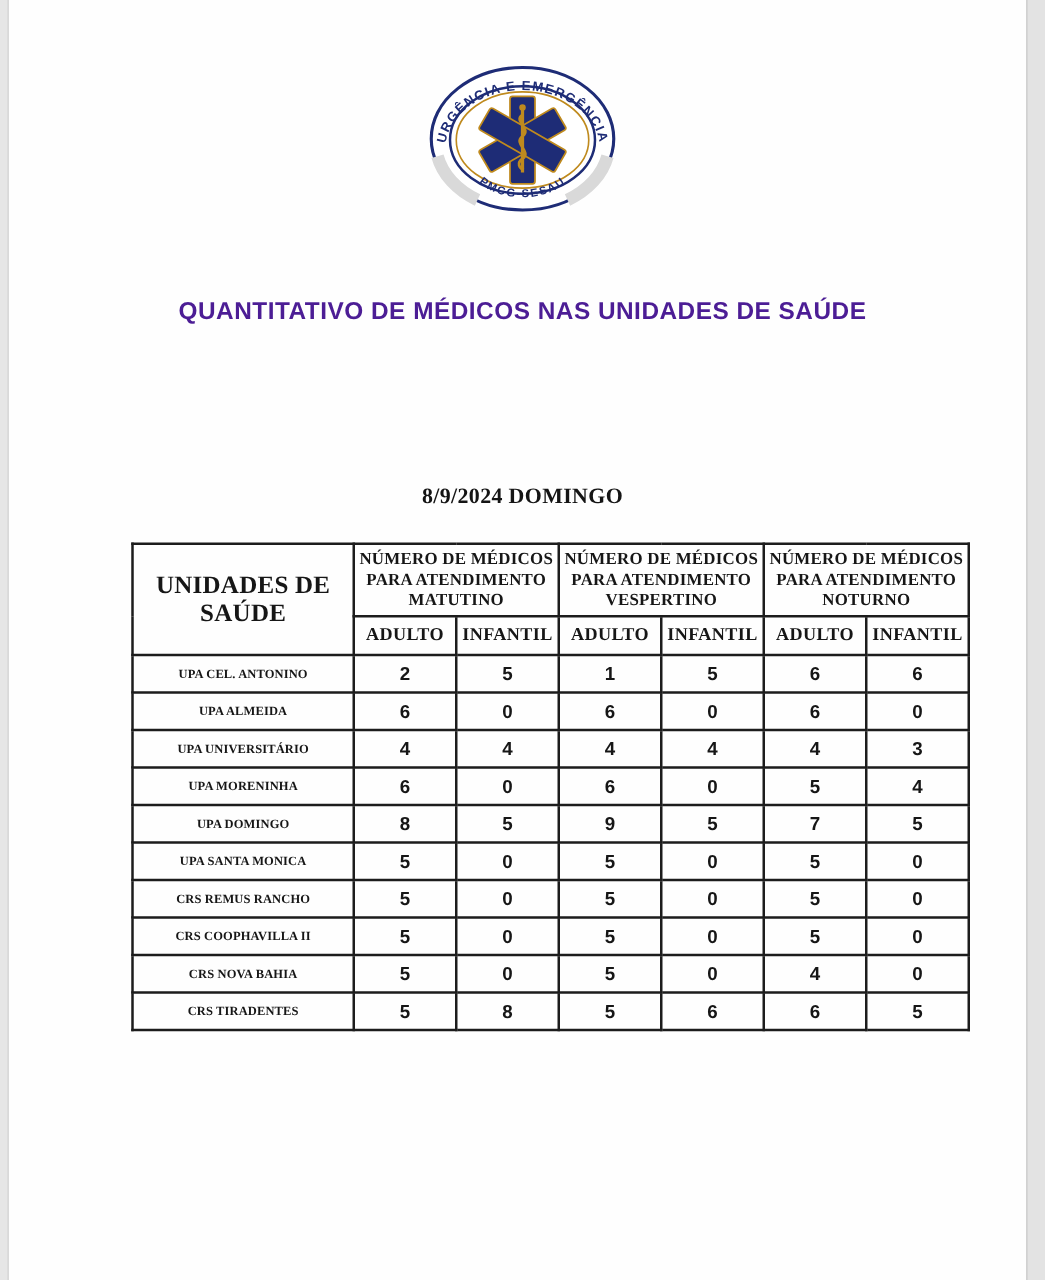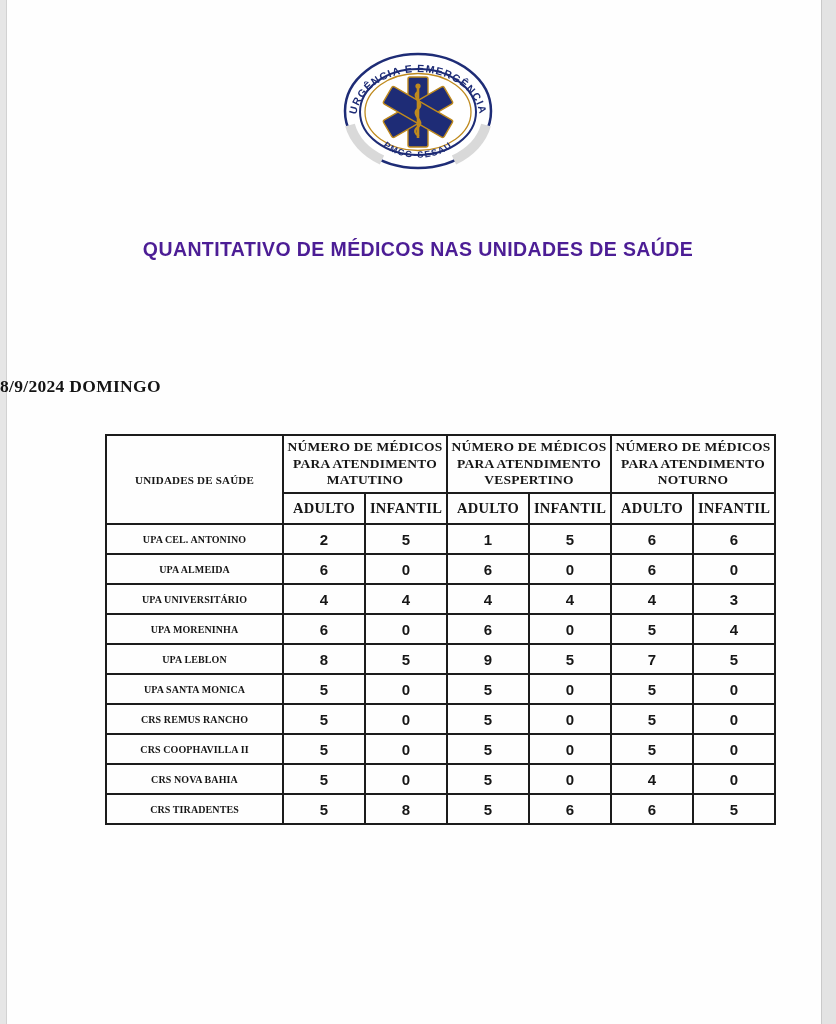--- a/index.html
+++ b/index.html
@@ -48,24 +48,24 @@
     font-family: "Liberation Sans", sans-serif;
     font-weight: bold;
     font-size: 19.5px;
     letter-spacing: 0.4px;
     line-height: 31px;
     color: #4c1d95;
   }
 
   .date-line {
     position: absolute;
-    top: 376px;
+    top: 386px;
     left: 0;
     width: 100%;
-    text-align: left;
+    text-align: center;
     font-family: "Liberation Serif", serif;
     font-weight: bold;
     font-size: 17.5px;
     letter-spacing: 0.3px;
     color: #141414;
   }
 
   table.units {
     position: absolute;
     top: 434px;
@@ -88,21 +88,21 @@
     font-weight: bold;
     font-size: 13.5px;
     line-height: 16.5px;
     height: 54px;
     letter-spacing: 0.2px;
     margin-left: 24px;
   }
   .unit-col-header {
     font-family: "Liberation Serif", serif;
     font-weight: bold;
-    font-size: 11px;
+    font-size: 20px;
     letter-spacing: 0.2px;
   }
   .sub-header {
     font-family: "Liberation Serif", serif;
     font-weight: bold;
     font-size: 14.5px;
     height: 27px;
     letter-spacing: 0.3px;
   }
   .unit-cell {
@@ -225,21 +225,21 @@
         <tr>
           <td class="unit-cell">UPA MORENINHA</td>
           <td class="num-cell">6</td>
           <td class="num-cell">0</td>
           <td class="num-cell">6</td>
           <td class="num-cell">0</td>
           <td class="num-cell">5</td>
           <td class="num-cell">4</td>
         </tr>
         <tr>
-          <td class="unit-cell">UPA LEBLON</td>
+          <td class="unit-cell">UPA DOMINGO</td>
           <td class="num-cell">8</td>
           <td class="num-cell">5</td>
           <td class="num-cell">9</td>
           <td class="num-cell">5</td>
           <td class="num-cell">7</td>
           <td class="num-cell">5</td>
         </tr>
         <tr>
           <td class="unit-cell">UPA SANTA MONICA</td>
           <td class="num-cell">5</td>

